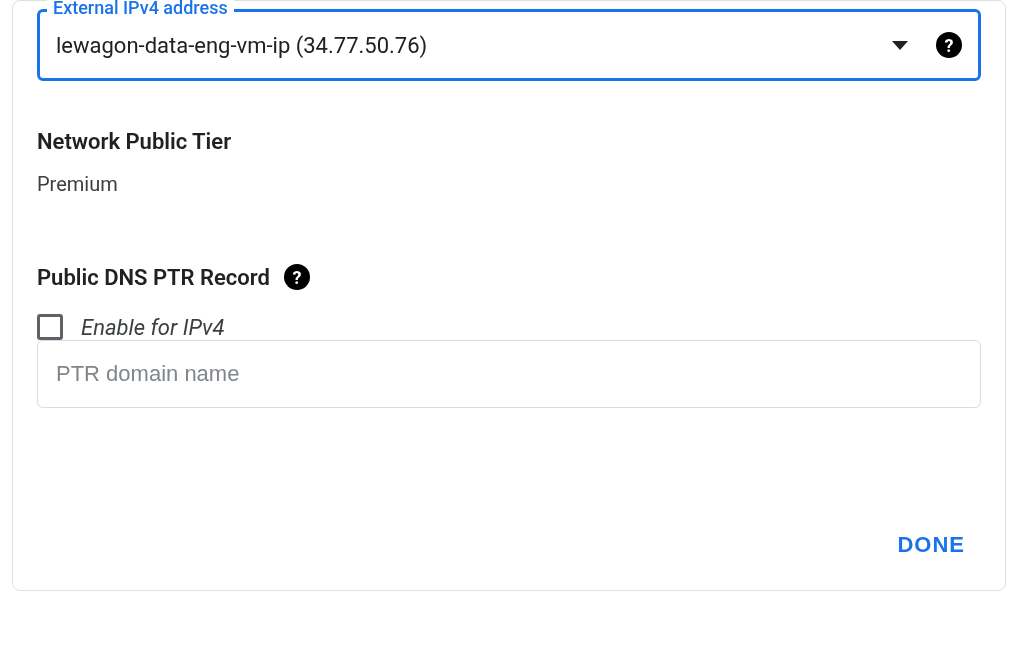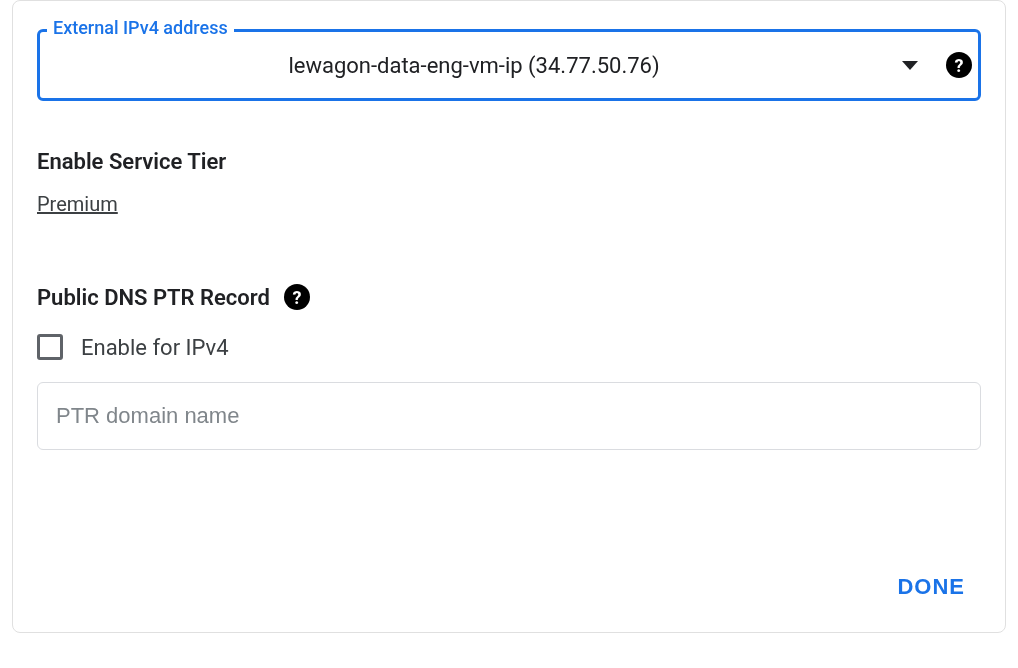--- a/index.html
+++ b/index.html
@@ -16,40 +16,39 @@
     }
     .panel {
       border: 1px solid #e0e0e0;
       border-radius: 8px;
       padding: 0 24px 24px 24px;
       margin: 0 12px 12px 12px;
       position: relative;
     }
     .select-wrapper {
       position: relative;
-      margin-top: 28px;
-      text-align: center;
+      margin-top: 8px;
     }
     .select-label {
       position: absolute;
       top: -12px;
       left: 10px;
       background: #fff;
       padding: 0 6px;
       color: #1a73e8;
       font-size: 18px;
       font-weight: 500;
     }
     .select-box {
       border: 3px solid #1a73e8;
       border-radius: 6px;
       height: 72px;
       display: flex;
       align-items: center;
-      padding: 0 6px;
+      padding: 0 16px;
       font-size: 22px;
       color: #202124;
       cursor: pointer;
       justify-content: space-between;
     }
     .select-value {
       flex: 1;
     }
     .select-right {
       display: flex;
@@ -79,21 +78,20 @@
     .section-heading {
       font-size: 22px;
       font-weight: 600;
       color: #202124;
       margin-top: 48px;
     }
     .section-value {
       font-size: 20px;
       color: #3c4043;
       margin-top: 18px;
-      text-decoration: underline;
     }
     .section-heading-row {
       display: flex;
       align-items: center;
       gap: 14px;
       margin-top: 68px;
     }
     .section-heading-row .heading {
       font-size: 22px;
       font-weight: 600;
@@ -108,30 +106,30 @@
     .checkbox {
       width: 26px;
       height: 26px;
       border: 3px solid #5f6368;
       border-radius: 3px;
       cursor: pointer;
     }
     .checkbox-label {
       font-size: 22px;
       color: #3c4043;
+      font-style: italic;
     }
     .text-input {
       width: 100%;
       height: 68px;
       border: 1px solid #dadce0;
       border-radius: 6px;
       padding: 0 18px;
       font-size: 22px;
       color: #0f766e;
-      margin-top: 22px;
       outline: none;
       display: flex;
       align-items: center;
     }
     .text-input::placeholder {
       color: #80868b;
     }
     .footer {
       display: flex;
       justify-content: flex-end;
@@ -157,21 +155,21 @@
     <div class="select-label">External IPv4 address</div>
     <div class="select-box">
       <span class="select-value">lewagon-data-eng-vm-ip (34.77.50.76)</span>
       <div class="select-right">
         <div class="dropdown-arrow"></div>
         <div class="help-icon">?</div>
       </div>
     </div>
   </div>
 
-  <div class="section-heading">Enable Service Tier</div>
+  <div class="section-heading">Network Public Tier</div>
   <div class="section-value">Premium</div>
 
   <div class="section-heading-row">
     <span class="heading">Public DNS PTR Record</span>
     <div class="help-icon">?</div>
   </div>
 
   <div class="checkbox-row">
     <div class="checkbox"></div>
     <span class="checkbox-label">Enable for IPv4</span>

